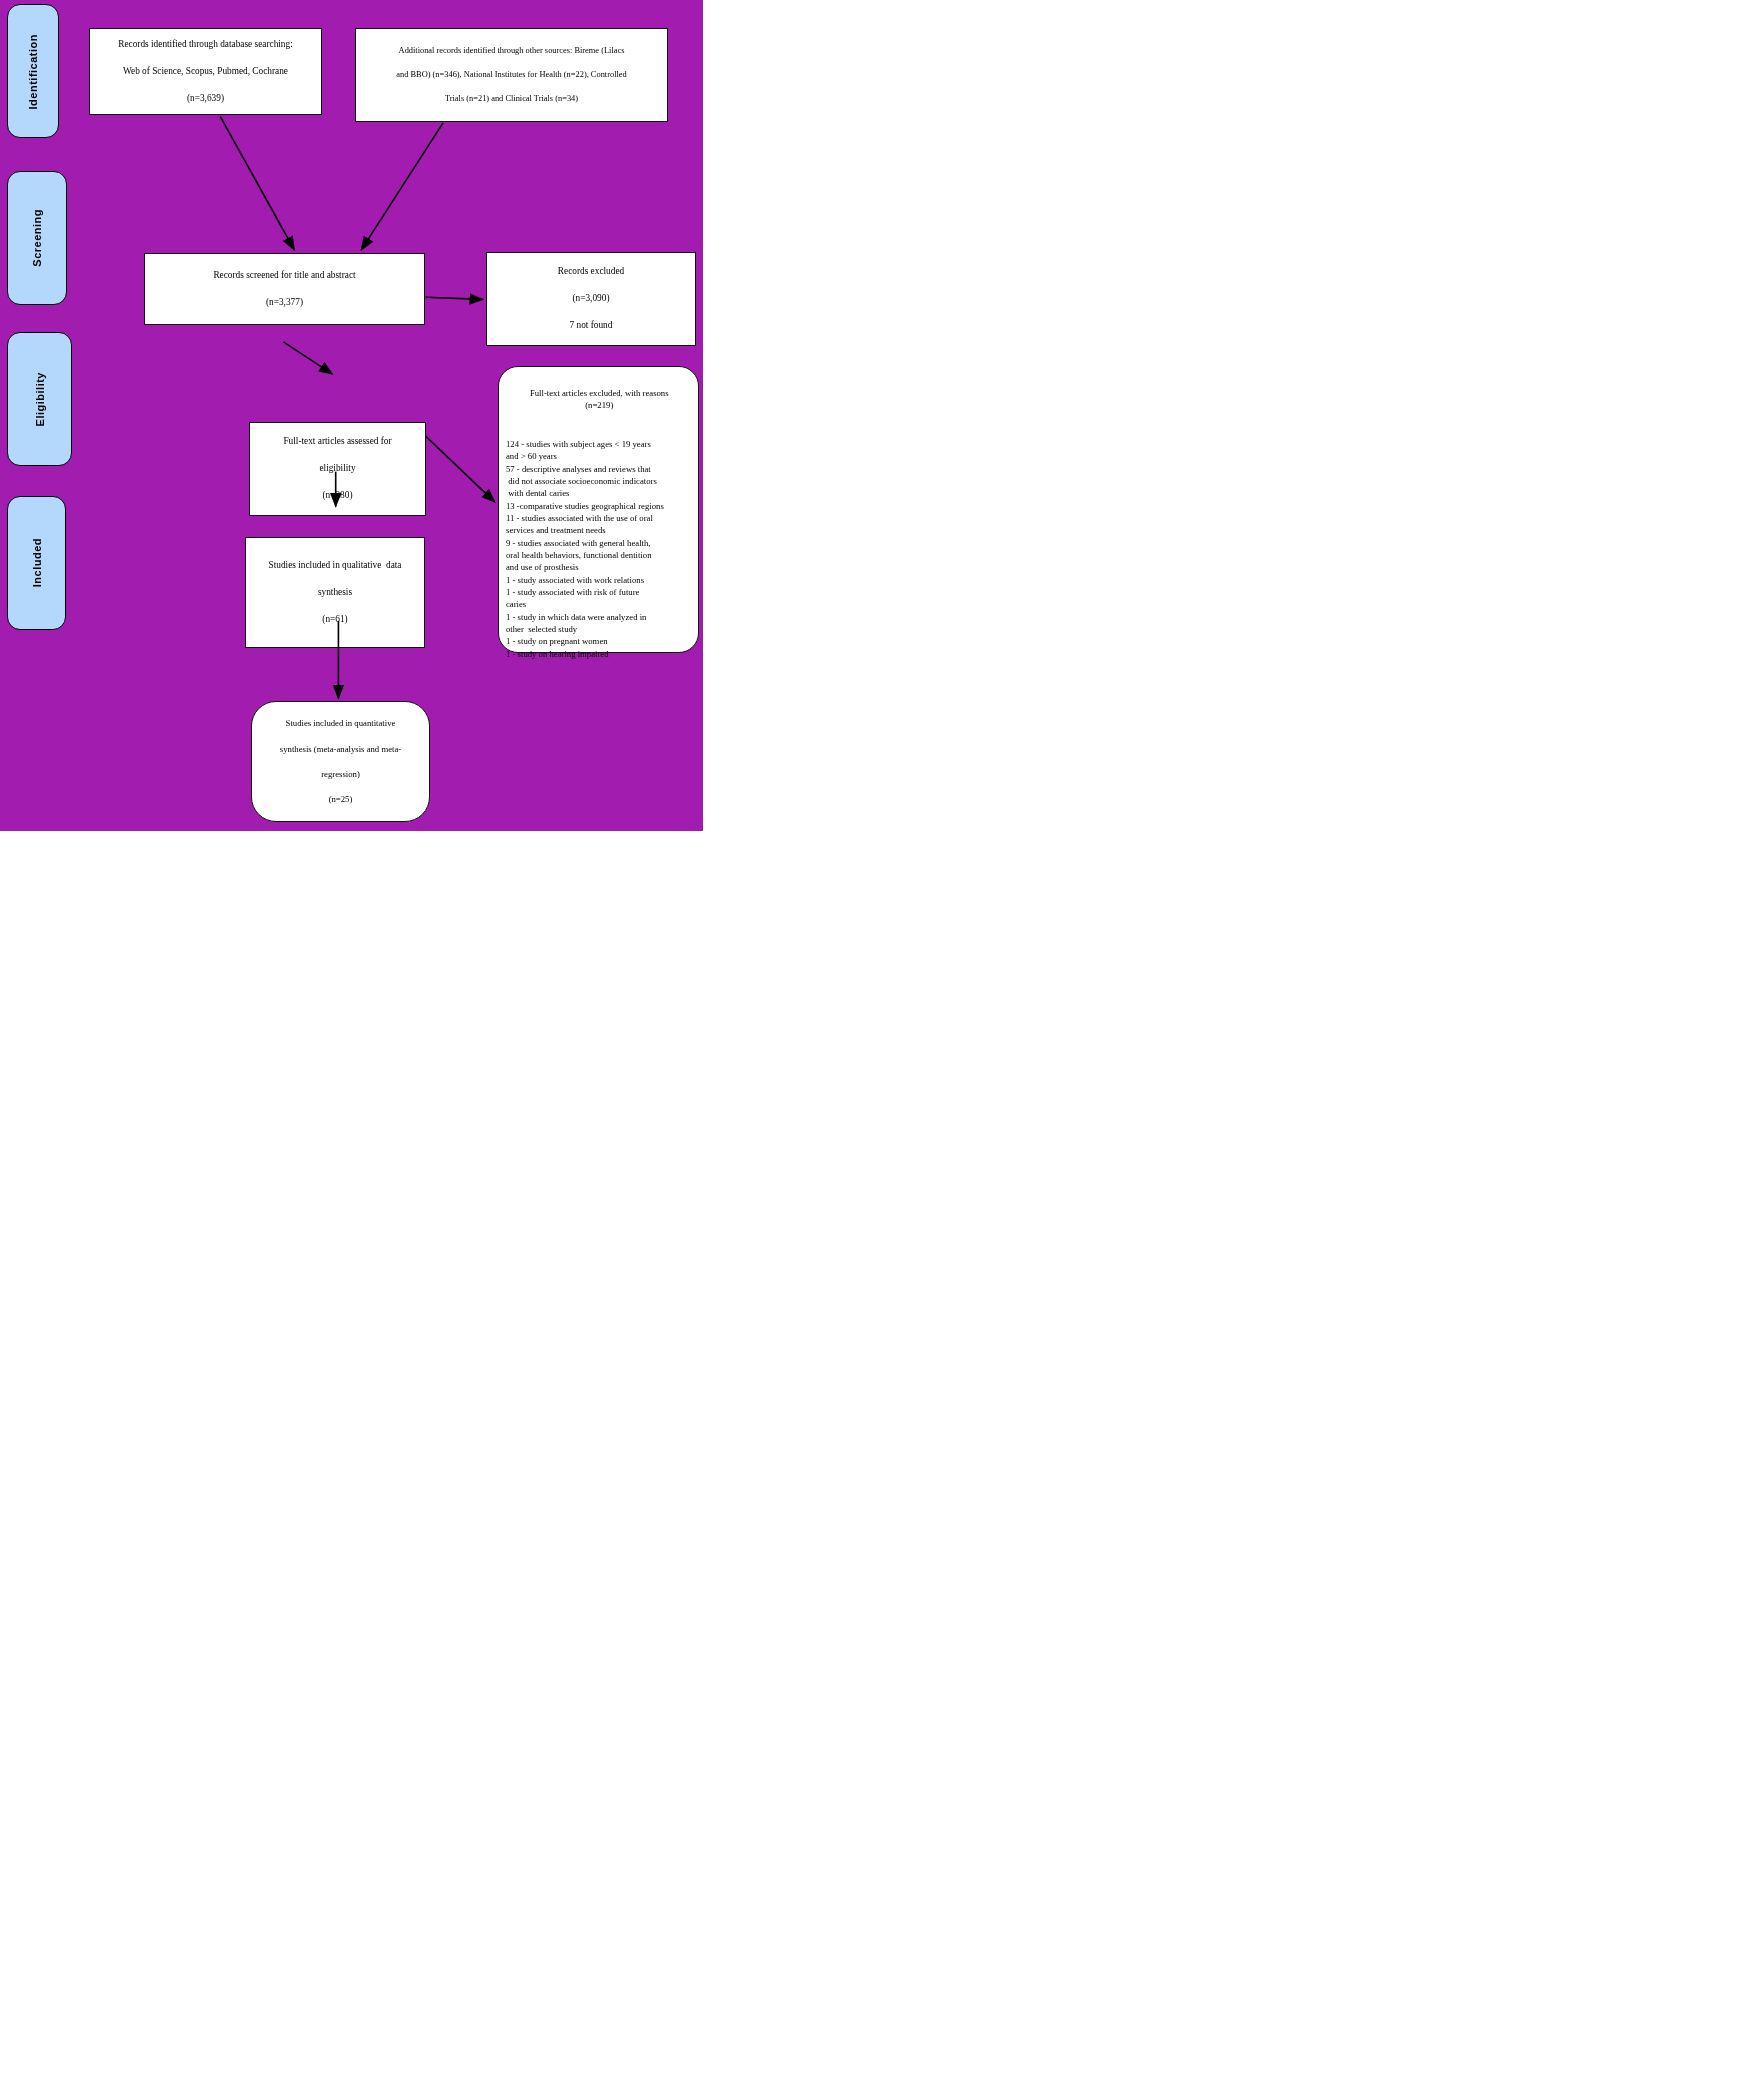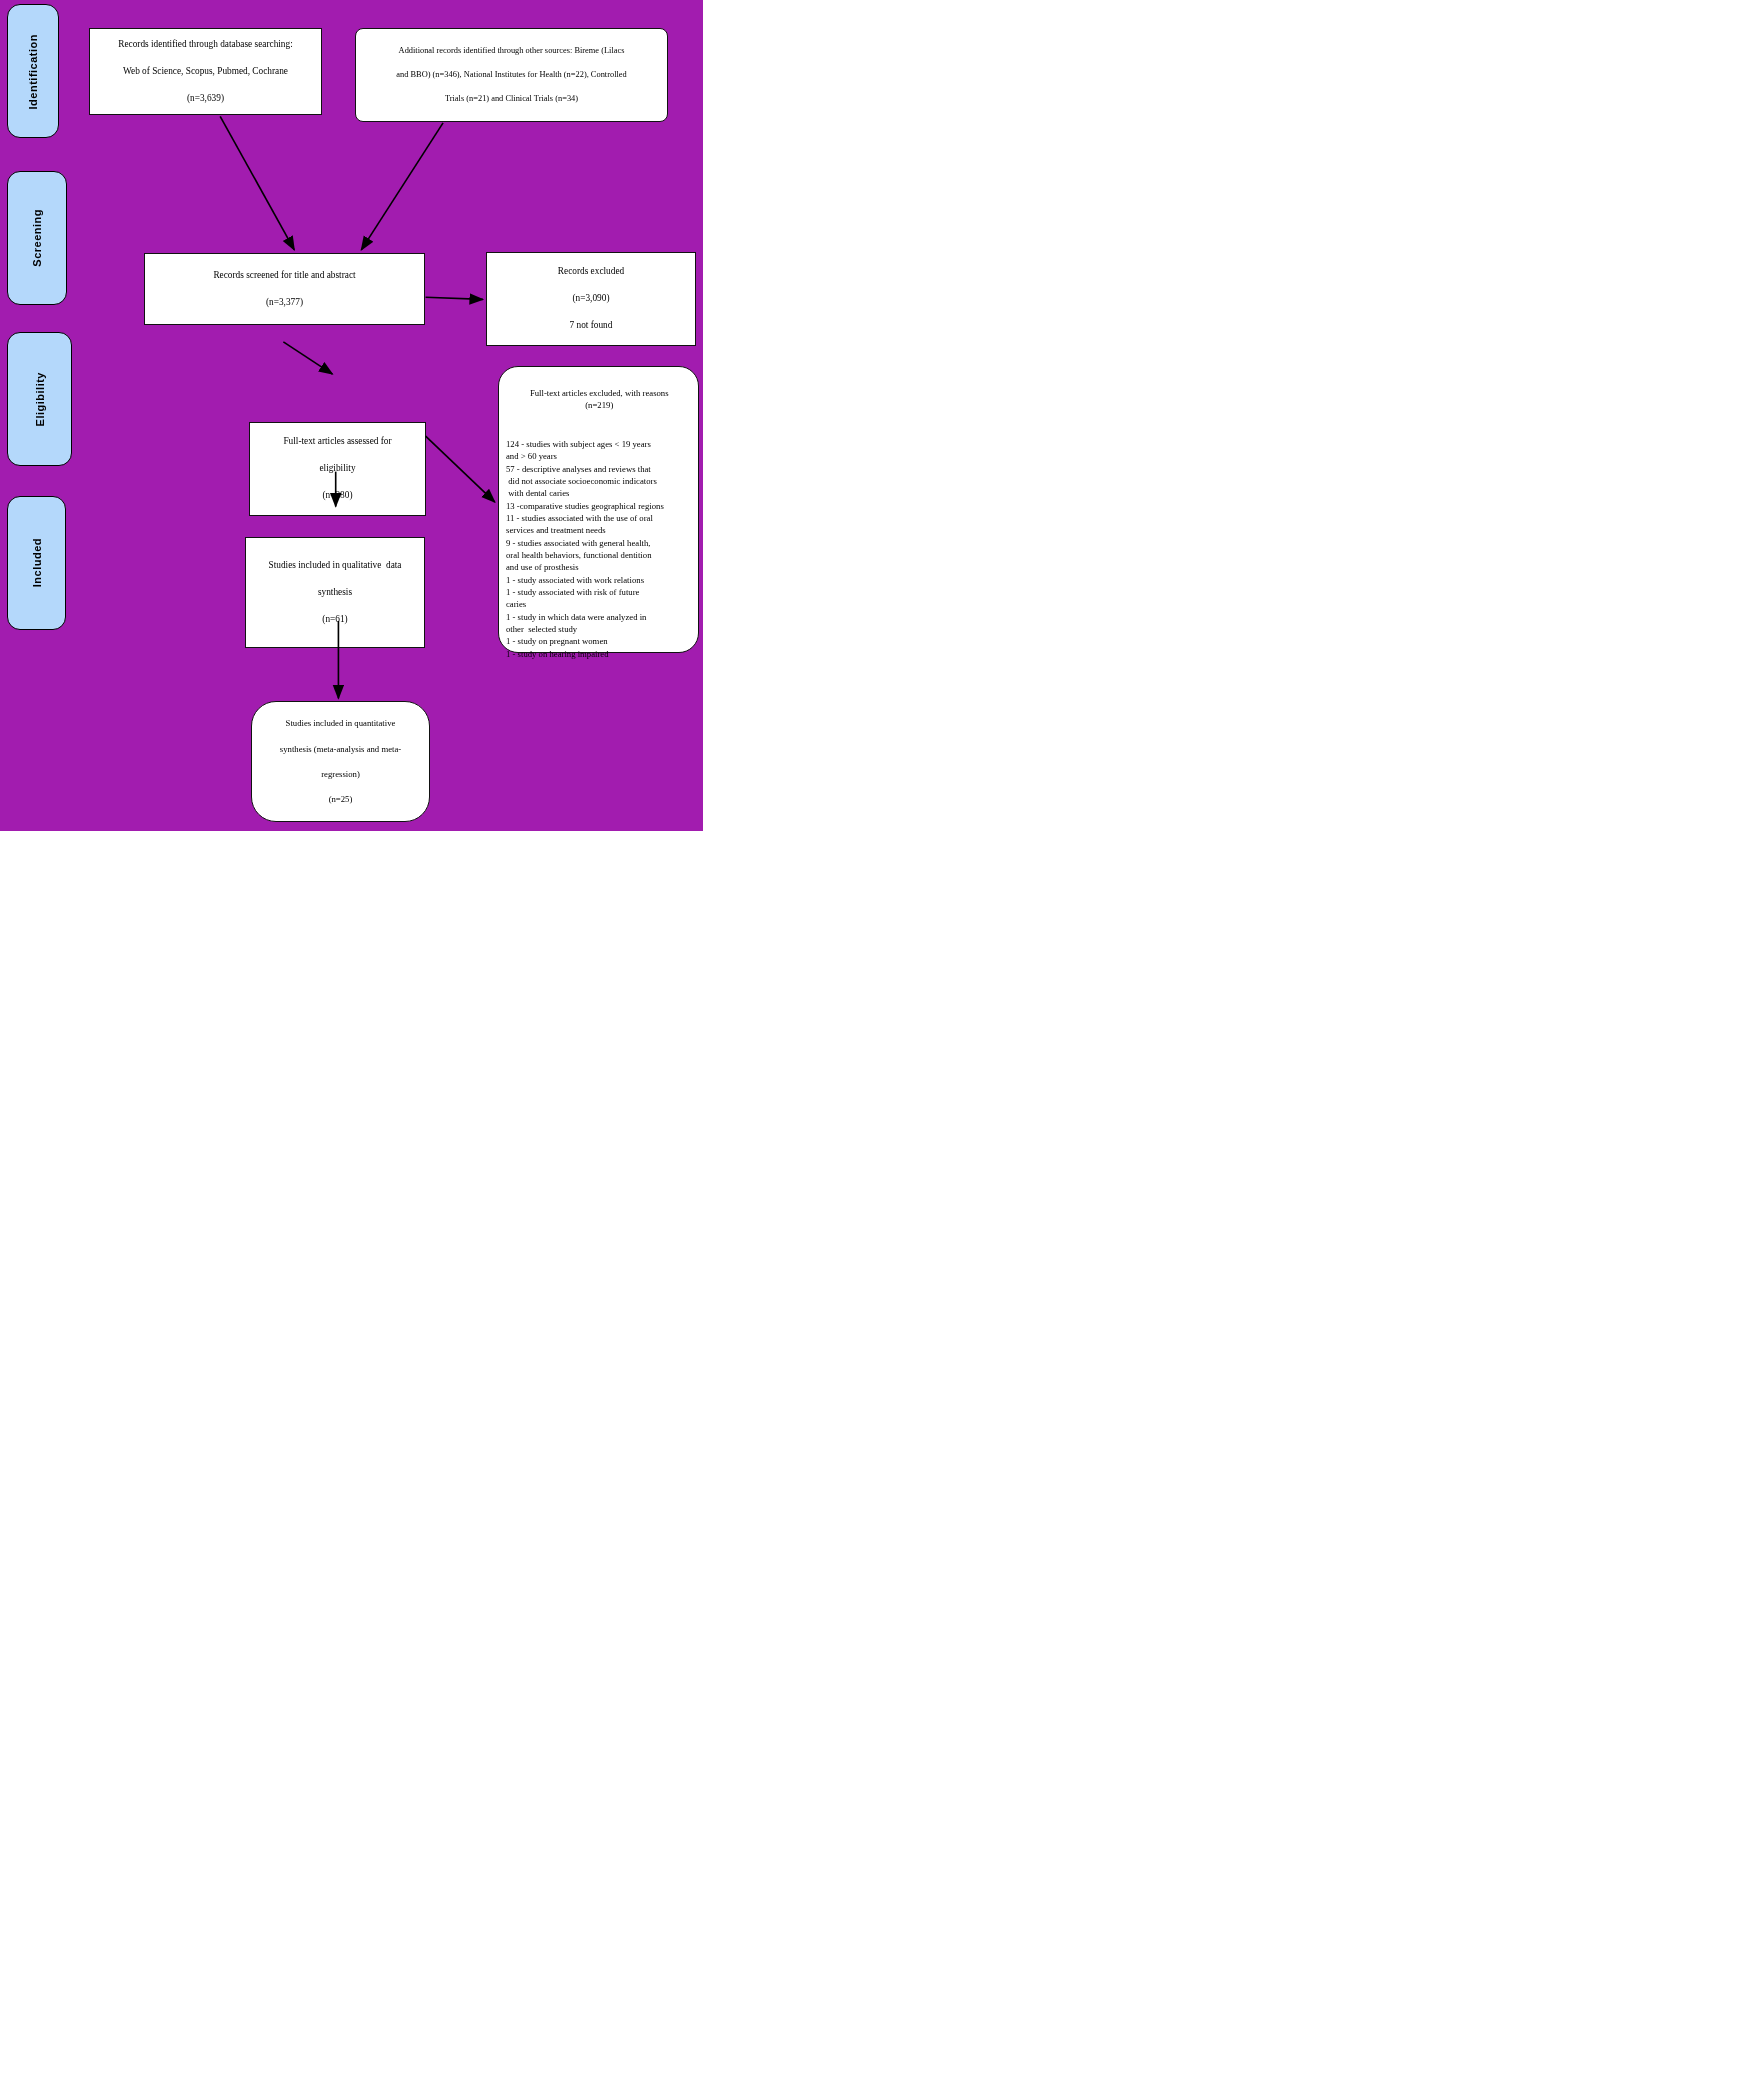--- a/index.html
+++ b/index.html
@@ -35,21 +35,21 @@
     background:#fff;
     border:1.6px solid #111;
     box-sizing:border-box;
     display:flex; align-items:center; justify-content:center;
     text-align:center;
     white-space:pre-line;
     font-size:9.3px;
     line-height:1.45;
     padding:2.2px 5.5px;
   }
-  .node.small-text { font-size:8.4px;border-radius:8px; }
+  .node.small-text { font-size:8.4px; }
   .node.reasons {
     display:block;
     text-align:left;
     font-size:8.7px;
     line-height:1.42;
     padding:7.6px 5.5px 4.4px 7px;
   }
   .reasons-title { text-align:center; white-space:pre-line; }
   .reasons-body  { margin-top:14px; white-space:pre-line; }
   .node.quant { font-size:8.7px; }

